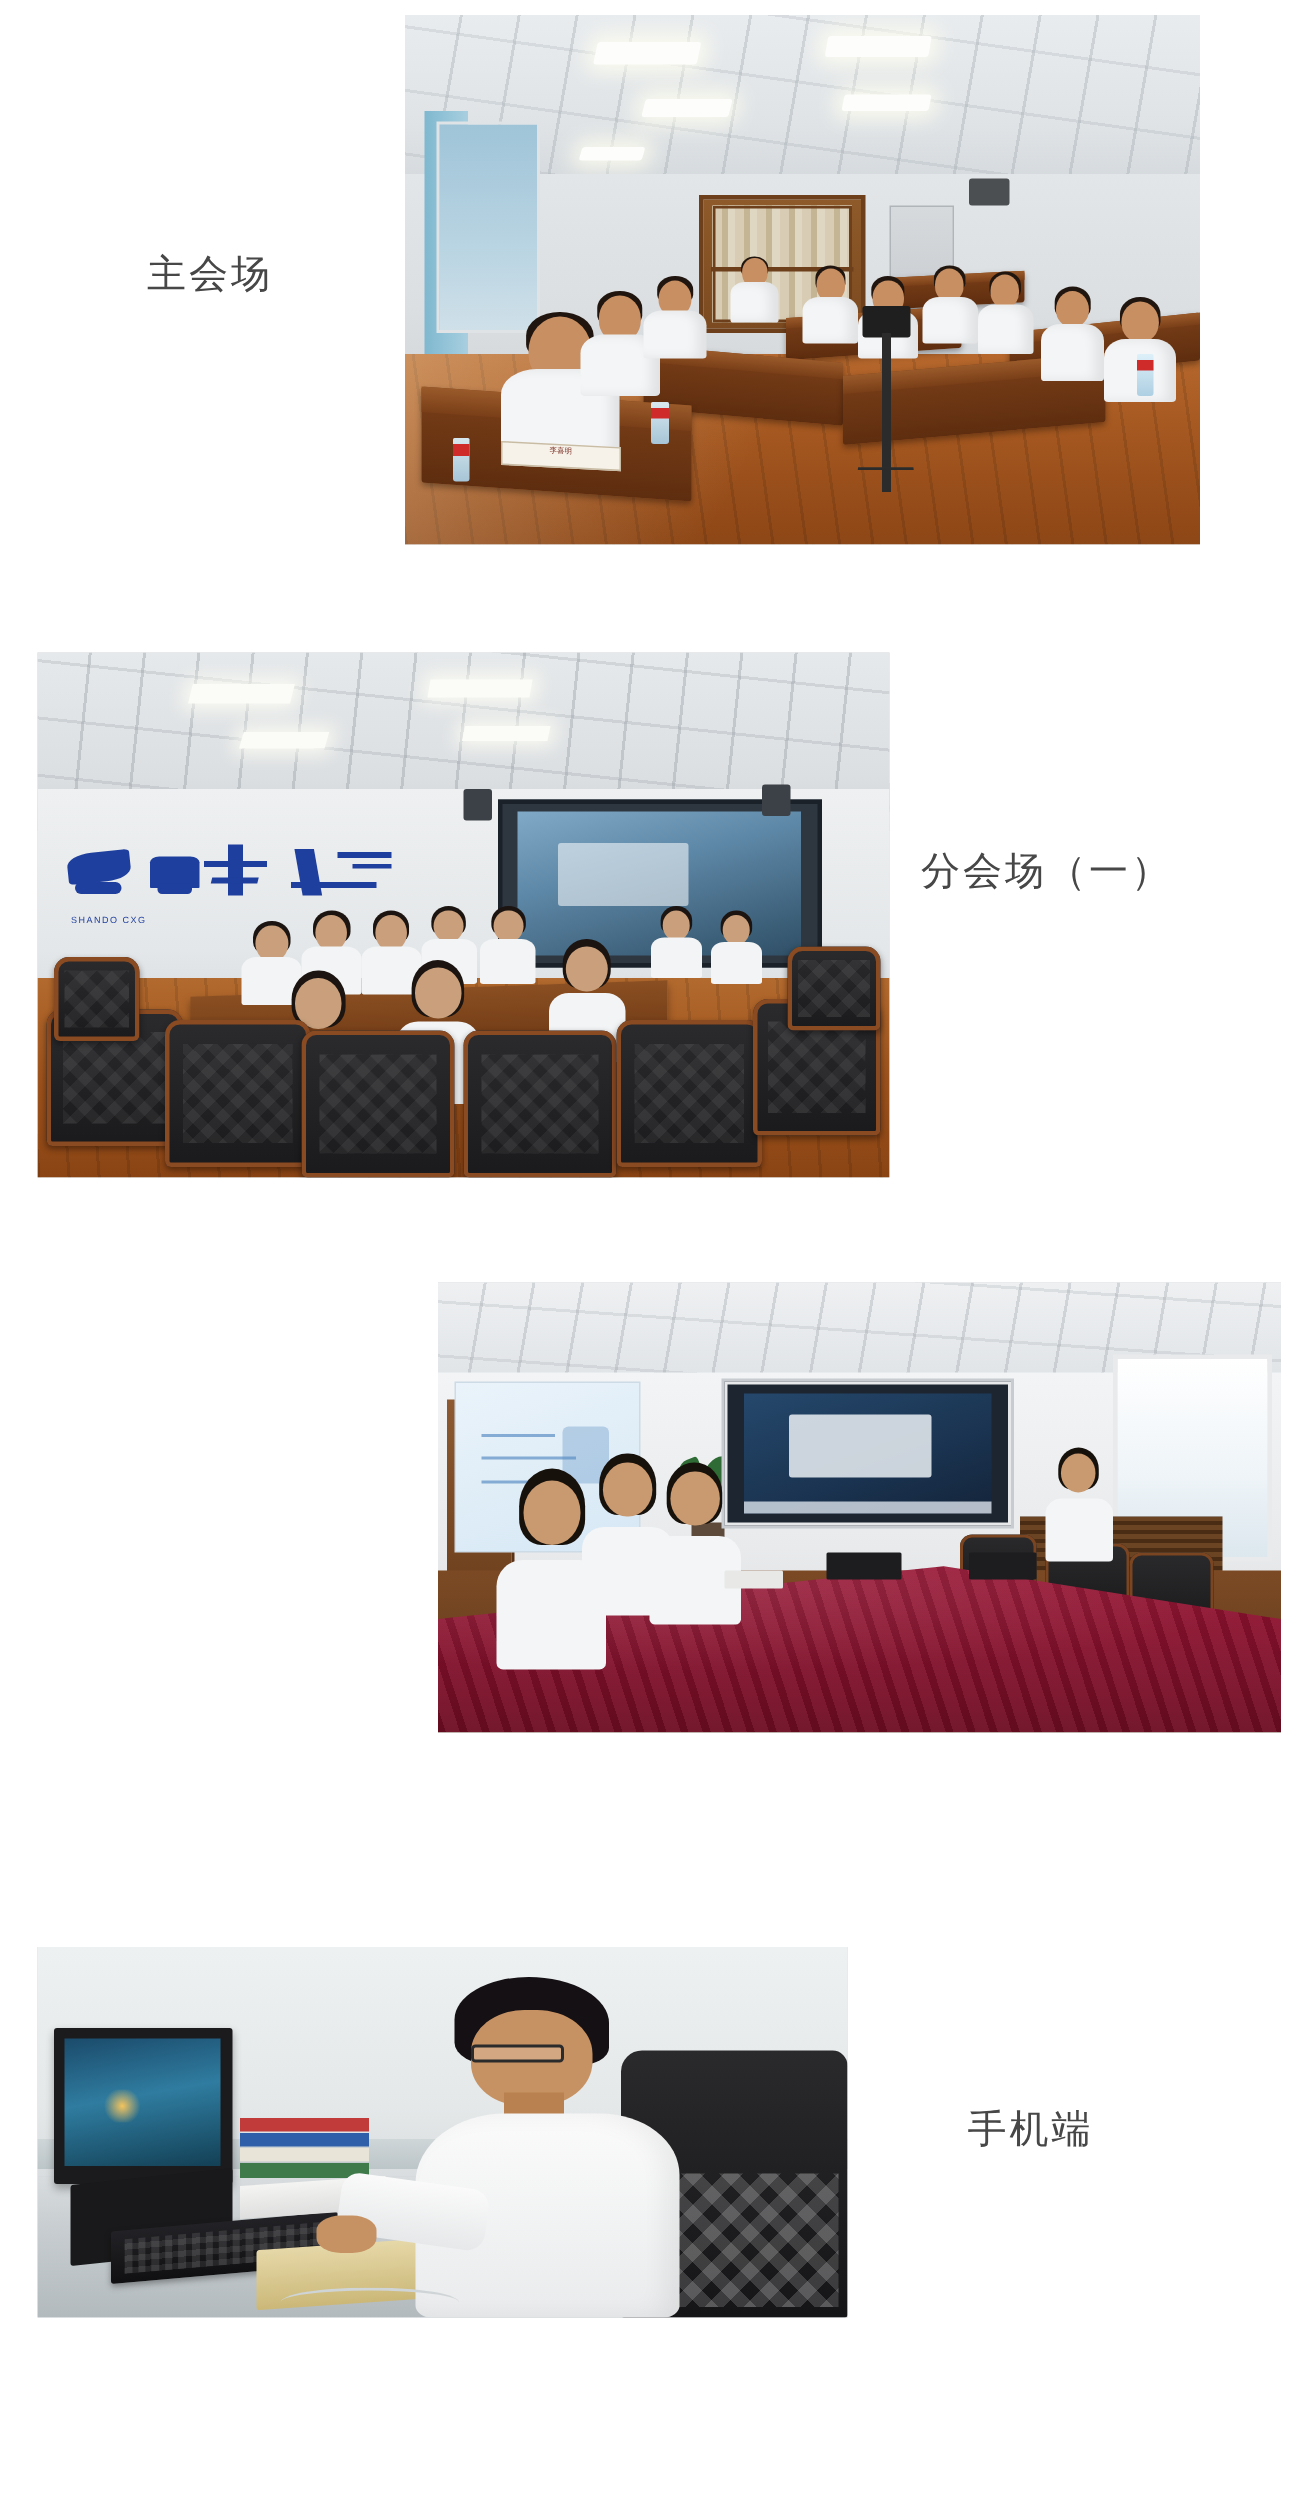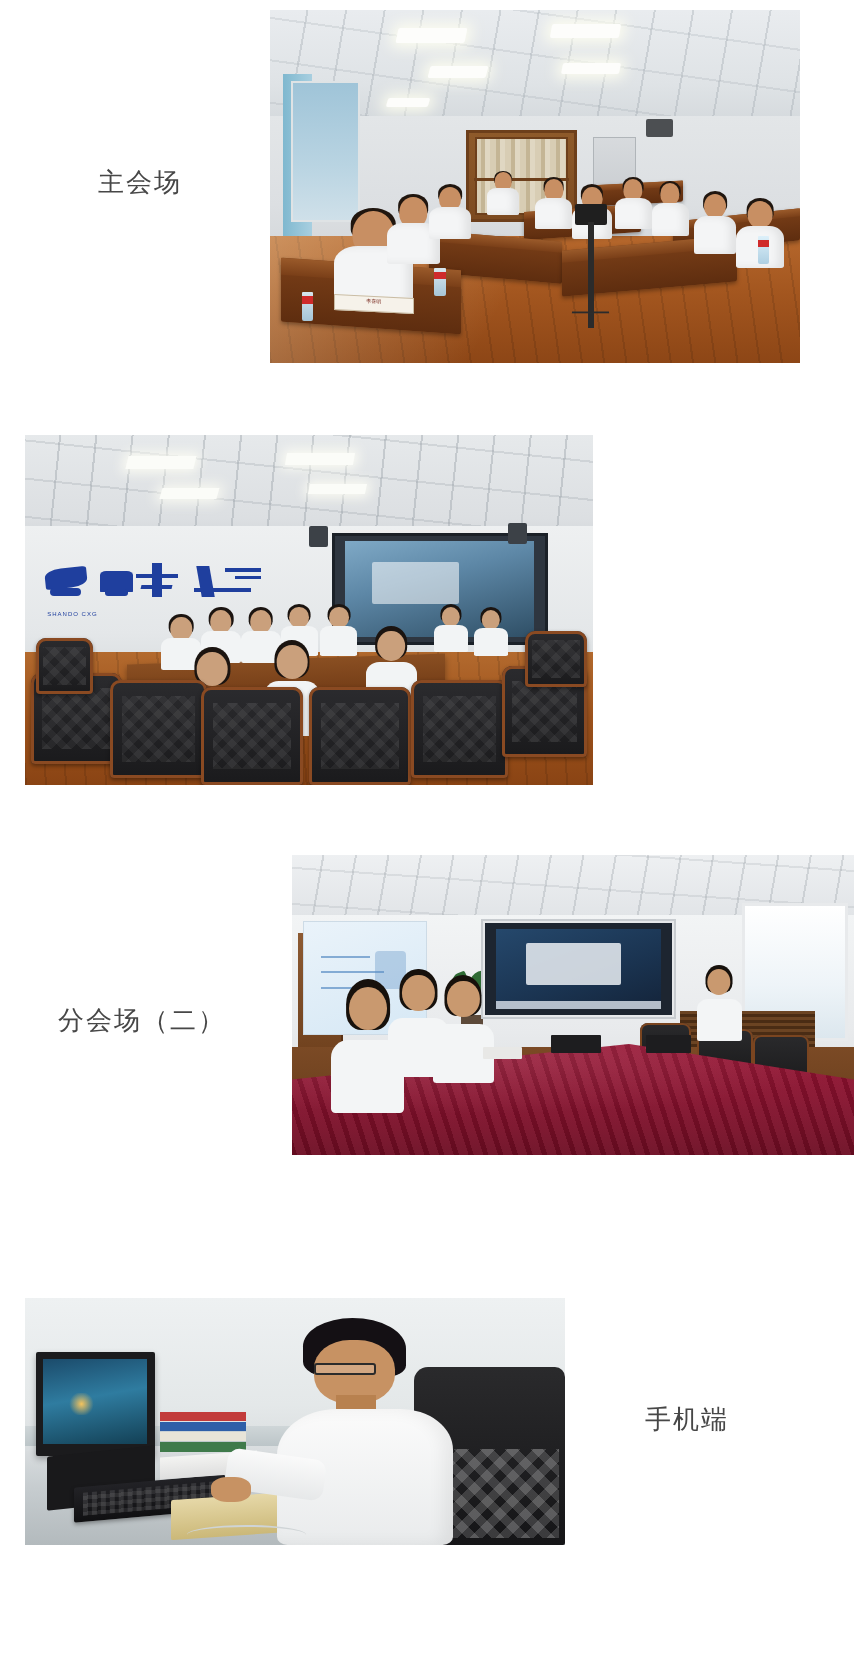--- a/index.html
+++ b/index.html
@@ -675,22 +675,22 @@
       <div class="p2-chair" style="left:15%; top:70%; width:17%; height:28%;"></div>
       <div class="p2-chair" style="left:31%; top:72%; width:18%; height:28%;"></div>
       <div class="p2-chair" style="left:50%; top:72%; width:18%; height:28%;"></div>
       <div class="p2-chair" style="left:68%; top:70%; width:17%; height:28%;"></div>
       <div class="p2-chair" style="left:84%; top:66%; width:15%; height:26%;"></div>
       <div class="p2-chair" style="left:2%;  top:58%; width:10%; height:16%;"></div>
       <div class="p2-chair" style="left:88%; top:56%; width:11%; height:16%;"></div>
     </div>
   </div>
 
-
-  <div class="caption" style="left:58px; top:1003px;">分会场（二）</div>
+  <div class="caption" style="left:614px; top:563px;">分会场（一）</div>
+
 
   <div class="photo" id="photo-3">
     <div class="scene">
       <div class="layer p3-ceiling"></div>
       <div class="layer p3-ceil-grid"></div>
       <div class="layer p3-wall"></div>
 
       <div class="layer p3-doorway"></div>
 
       <div class="layer p3-poster">

